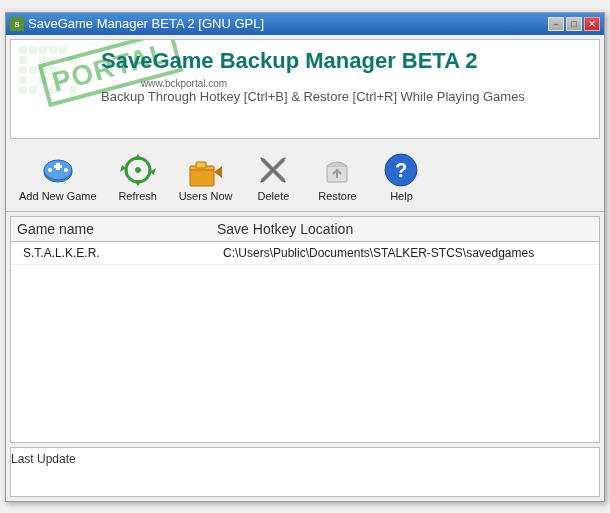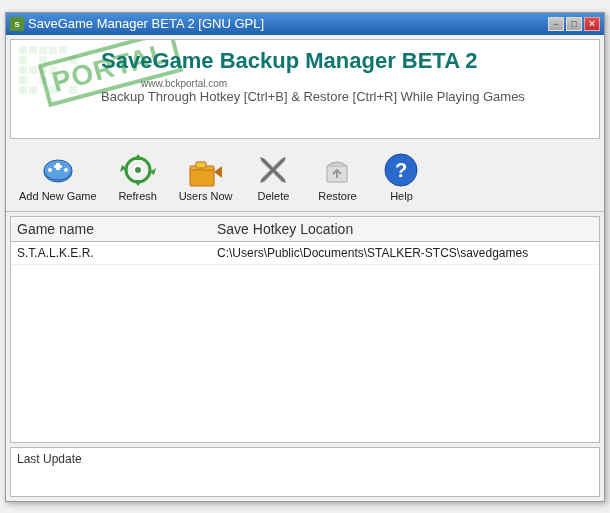--- a/index.html
+++ b/index.html
@@ -209,40 +209,40 @@
       font-weight: normal;
       color: #333;
       font-size: 14px;
     }
 
     .col-name { width: 200px; }
     .col-path { flex: 1; }
 
     .table-row {
       display: flex;
-      padding: 4px 6px;
+      padding: 4px 12px;
       border-bottom: 1px solid #eee;
     }
 
     .table-cell {
       font-size: 12px;
       color: #222;
     }
 
     .table-body {
       flex: 1;
       overflow-y: auto;
     }
 
     
     .last-update-bar {
       margin: 0 4px 4px 4px;
       border: 1px solid #bbb;
       background: white;
-      padding: 4px 6px;
+      padding: 4px 0;
       height: 50px;
       flex-shrink: 0;
     }
 
     .last-update-label {
       font-size: 12px;
       color: #333;
     }
   </style>
 </head>

